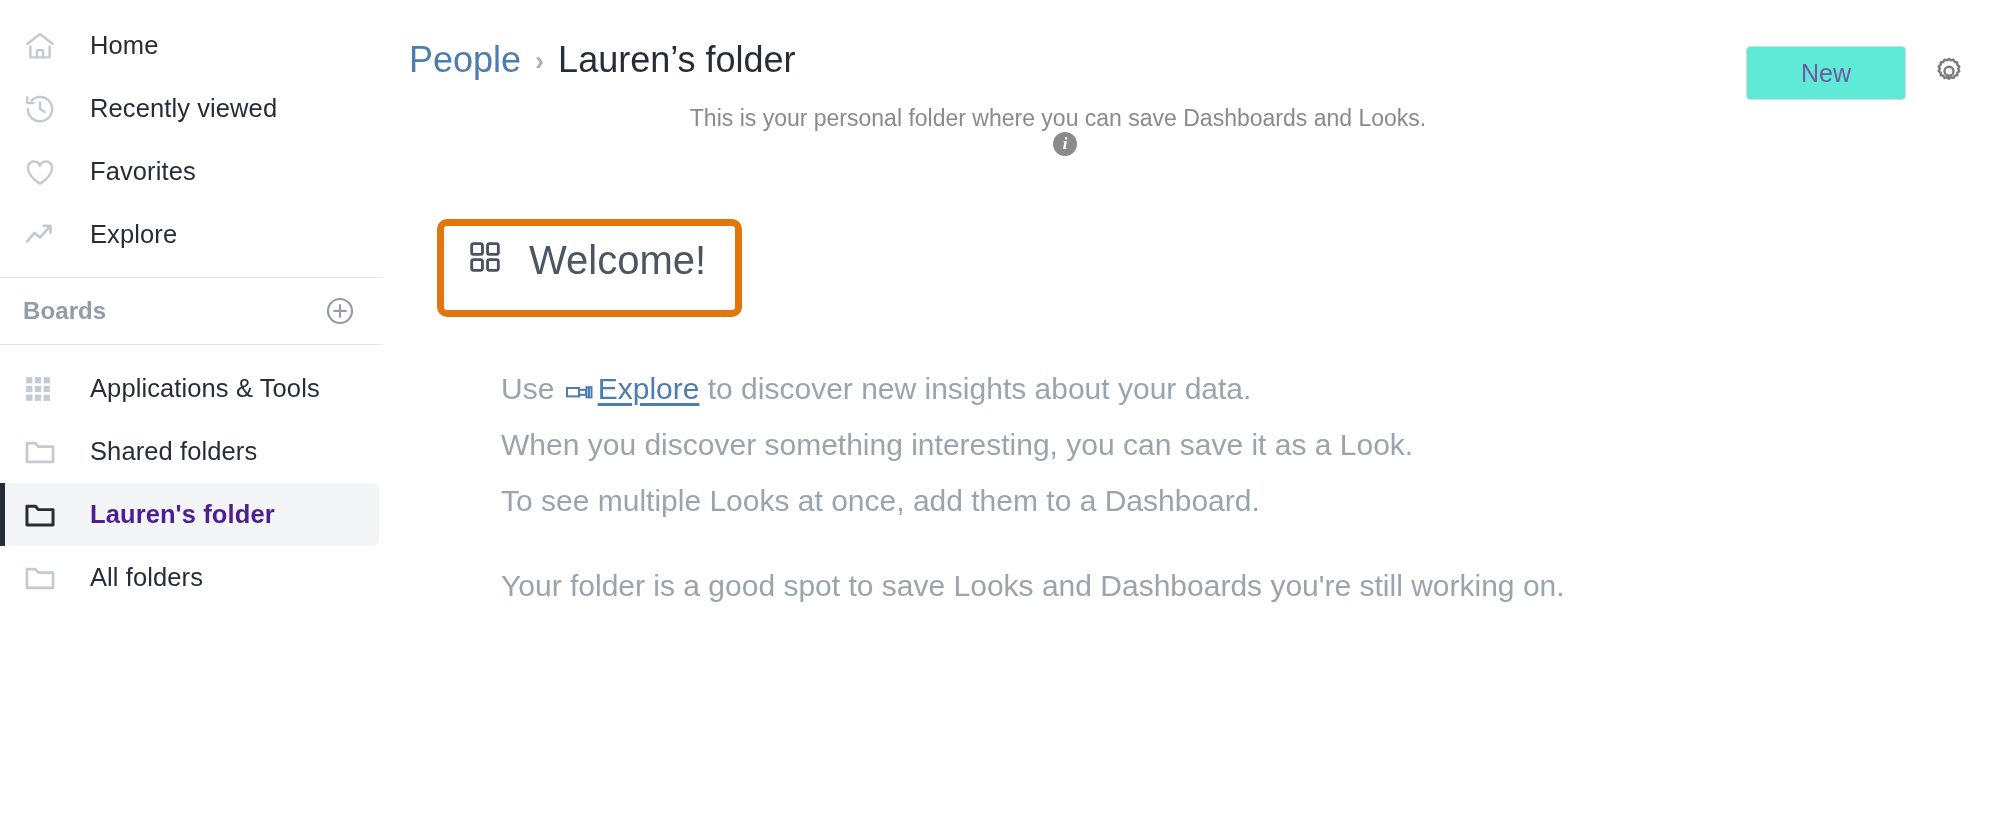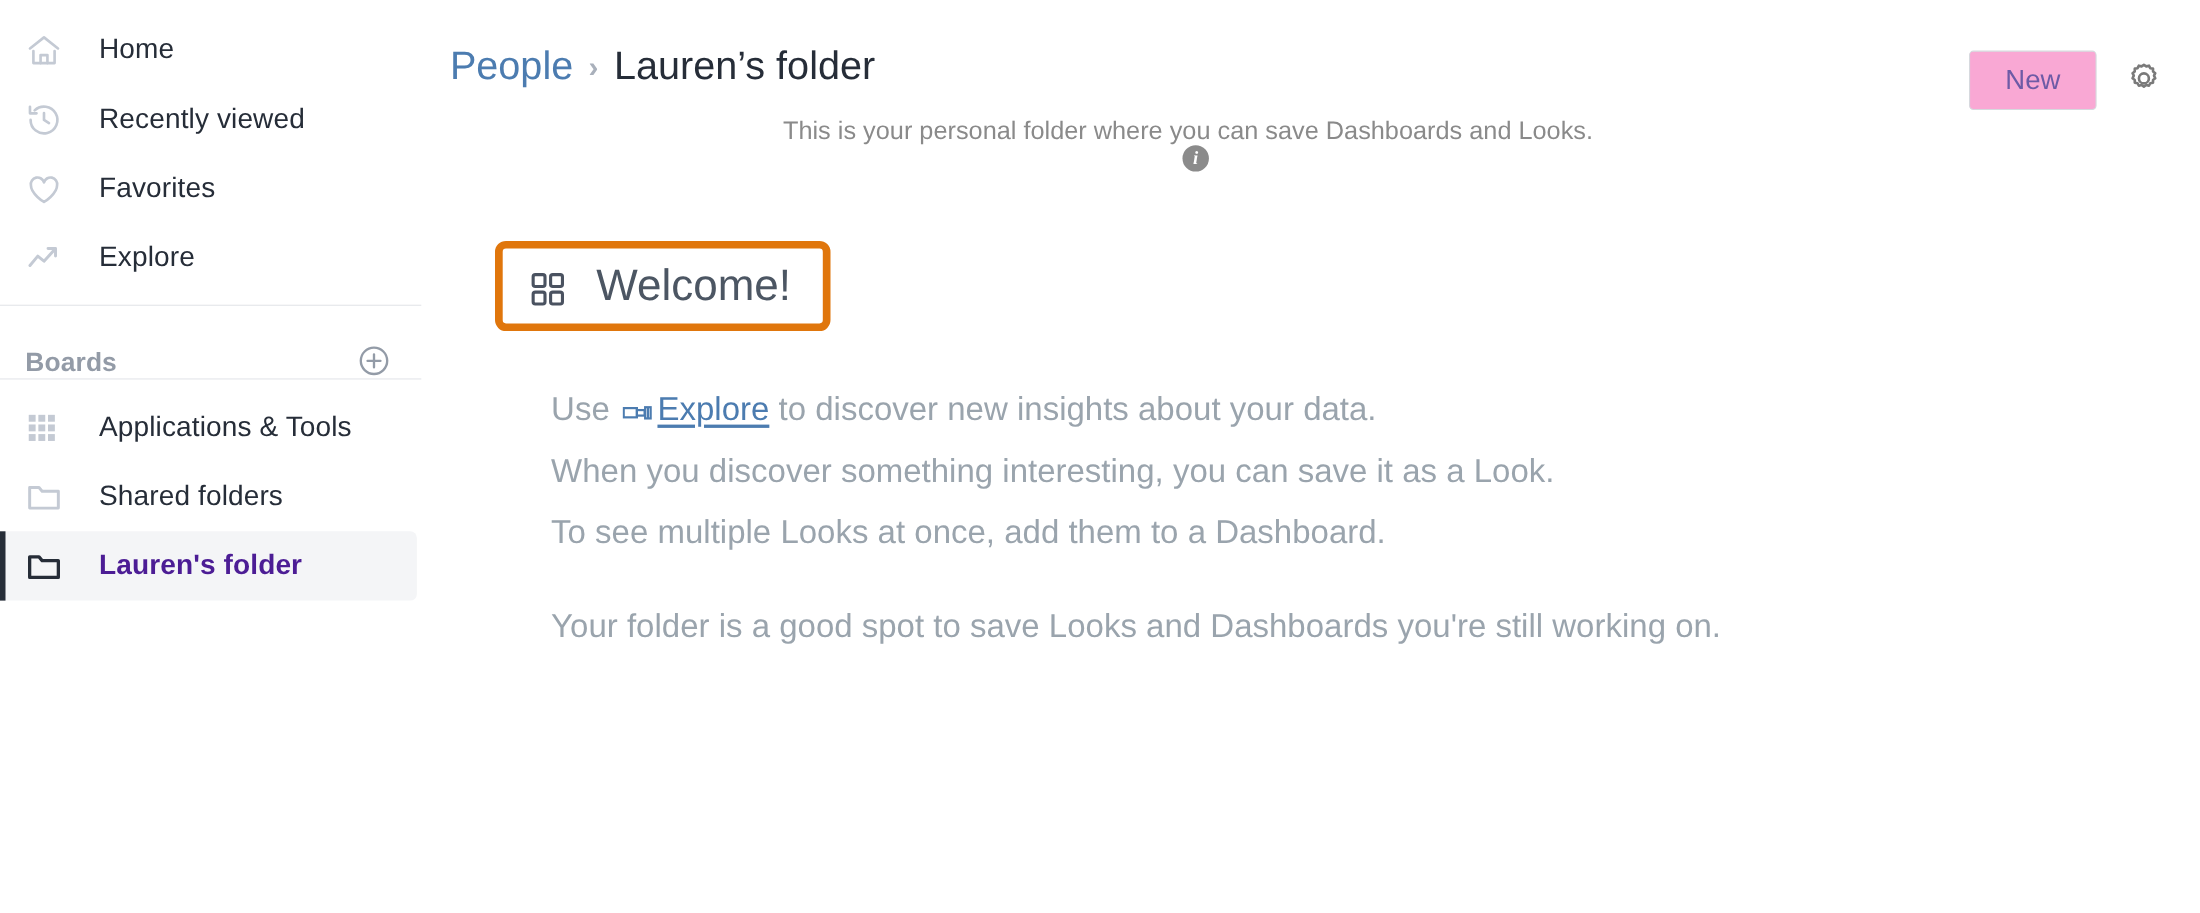--- a/index.html
+++ b/index.html
@@ -57,21 +57,21 @@
   }
 
   .divider {
     height: 1px;
     background: #e3e5e9;
     width: 383px;
     margin: 11px 0 0 0;
   }
   .section-header {
     display: flex;
-    align-items: flex-end;
+    align-items: center;
     height: 66px;
     padding-left: 23px;
     padding-right: 28px;
   }
   .section-header .section-title {
     font-size: 24px;
     color: #939ba7;
     font-weight: bold;
     letter-spacing: .1px;
     flex: 1;
@@ -143,48 +143,48 @@
   }
   .header-right {
     display: flex;
     align-items: center;
     gap: 22px;
     padding-top: 6px;
   }
   .new-button {
     border: 1px solid #d6d9de;
     border-radius: 4px;
-    background: #f9a8d4;
+    background: #5eead4;
     color: #6e5ba6;
     font-size: 25px;
-    width: 116px;
+    width: 160px;
     height: 54px;
     display: flex;
     align-items: center;
     justify-content: center;
     cursor: pointer;
     font-family: "Liberation Sans", sans-serif;
     margin-left: 39px;
   }
   .gear-btn {
     width: 42px; height: 42px;
     display: flex; align-items: center; justify-content: center;
     color: #7a7a7a;
     cursor: pointer;
   }
 
   
   .content { padding-left: 25px; margin-top: 63px; }
   .welcome-wrap {
     display: inline-flex;
-    align-items: flex-end;
+    align-items: flex-start;
     border: 7px solid #e0760c;
     border-radius: 10px;
-    padding: 14px 29px 14px 24px;
-    margin-left: 41px;
+    padding: 14px 29px 30px 24px;
+    margin-left: 28px;
   }
   .dash-icon { width: 34px; height: 34px; display: block; color: #4a5260; }
   .welcome-title {
     font-size: 40px;
     color: #4c5663;
     margin-left: 27px;
     line-height: 1;
     white-space: nowrap;
   }
   .body-block { margin-left: 92px; margin-top: 44px; }
@@ -307,20 +307,28 @@
       <div class="nav-item selected">
         <span class="accent"></span>
         <span class="nav-icon">
           <svg width="34" height="34" viewBox="0 0 24 24" fill="none" stroke="currentColor" stroke-width="2.1" stroke-linejoin="round">
             <path d="M2.8 19V5.8h6l2 2.4h10.4V19z"></path>
           </svg>
         </span>
         <span class="nav-label">Lauren's folder</span>
       </div>
 
+      <div class="nav-item">
+        <span class="nav-icon">
+          <svg width="34" height="34" viewBox="0 0 24 24" fill="none" stroke="currentColor" stroke-width="1.9" stroke-linejoin="round">
+            <path d="M2.8 19V5.8h6l2 2.4h10.4V19z"></path>
+          </svg>
+        </span>
+        <span class="nav-label">All folders</span>
+      </div>
 
     </div>
   </aside>
 
   <main class="main">
 
     <div class="header-row">
       <div class="header-left">
 
         <div class="breadcrumb">

